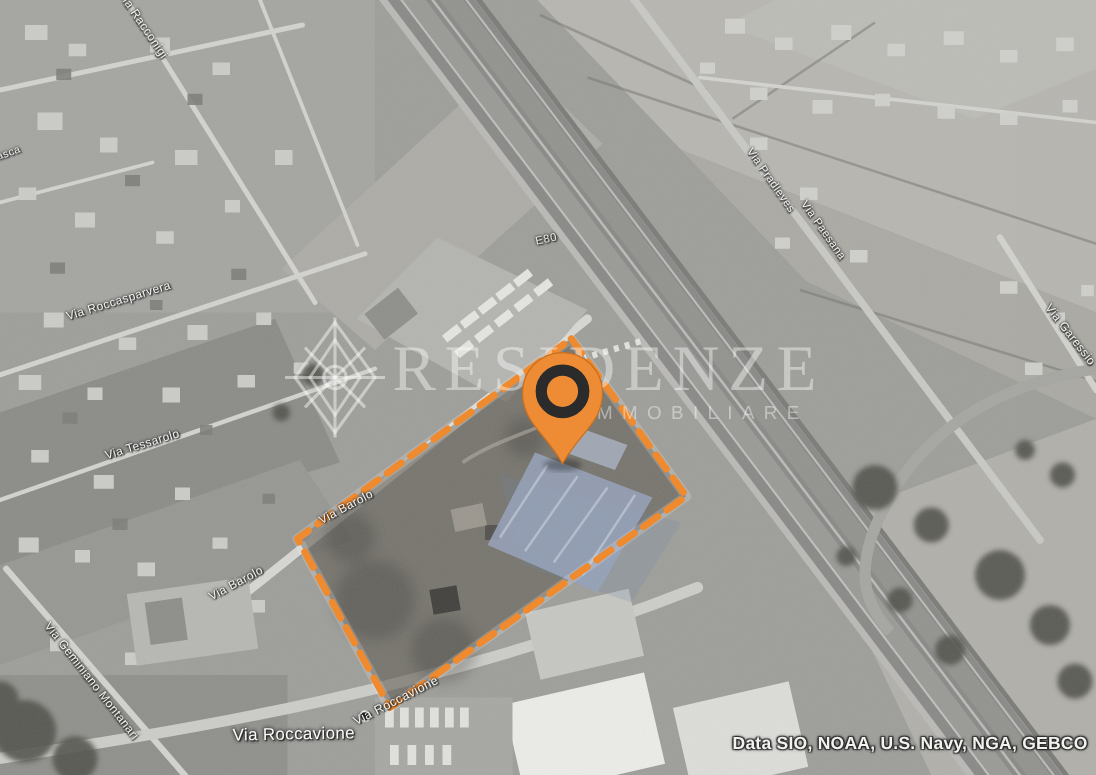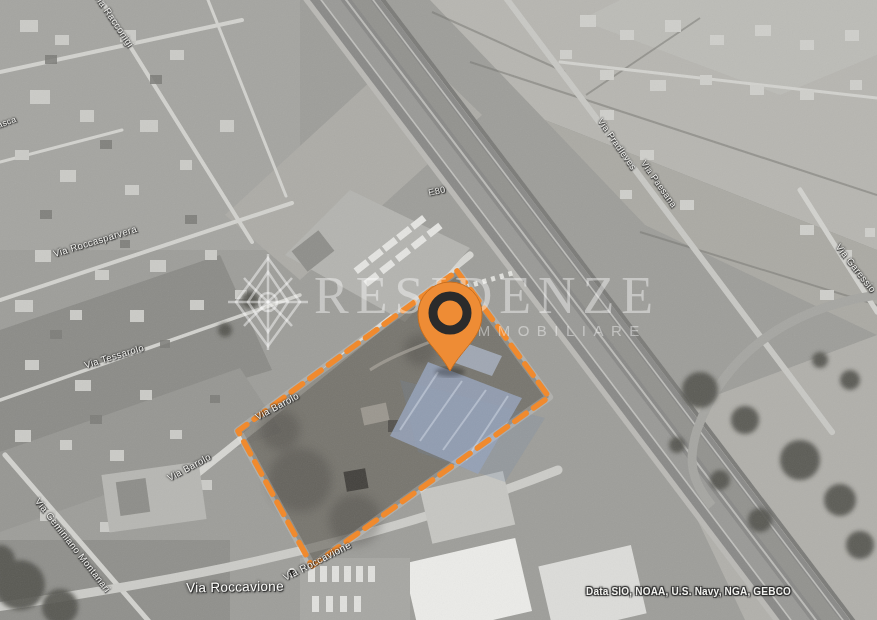--- a/index.html
+++ b/index.html
@@ -30,21 +30,21 @@
   }
   #wm-sub{
     position:absolute;left:248px;top:60px;
     font-family:"Liberation Sans",sans-serif;font-size:15px;font-weight:400;
     letter-spacing:7.5px;
   }
   #wm-logo{position:absolute;left:0;top:-10px;}
   
   #attribution{
     position:absolute;z-index:8;left:560px;top:586px;
-    font-size:10px;font-weight:bold;color:#f2f2ef;letter-spacing:.2px;
+    font-size:14px;font-weight:bold;color:#f2f2ef;letter-spacing:.2px;
     text-shadow:-1px -1px 1px rgba(40,40,40,.9),1px -1px 1px rgba(40,40,40,.9),
                 -1px 1px 1px rgba(40,40,40,.9),1px 1px 1px rgba(40,40,40,.9),0 0 3px rgba(40,40,40,.8);
     padding-left:26px;
   }
 </style>
 </head>
 <body>
 
 <div id="stage">
 

